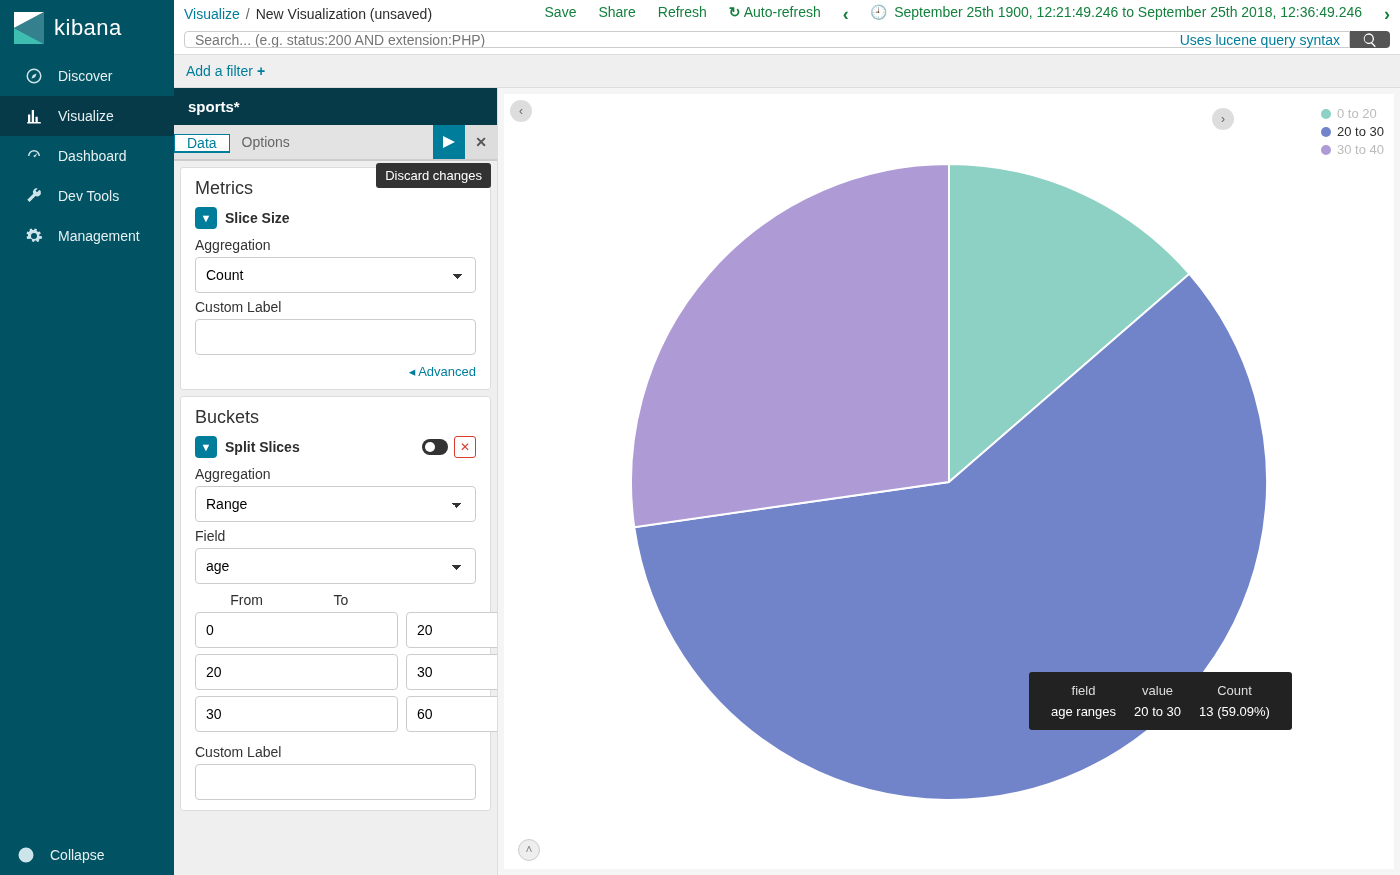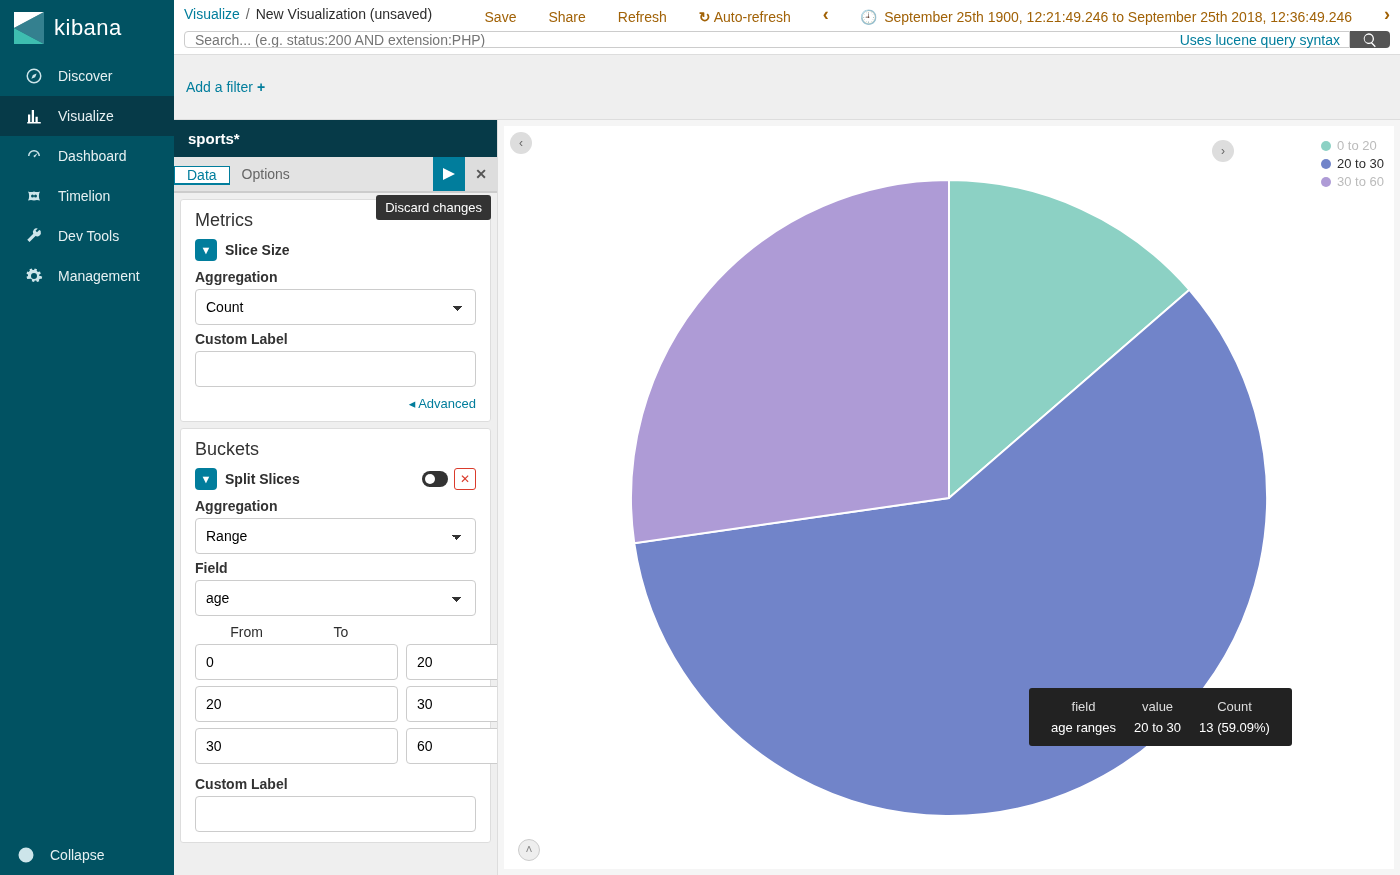--- a/index.html
+++ b/index.html
@@ -12,29 +12,29 @@
 .navlist{flex:1}
 .navitem{display:flex;align-items:center;padding:10px 24px;cursor:pointer;color:#E6F0F2;font-size:14px}
 .navitem.active{background:#063a48}
 .navicon{width:20px;height:20px;margin-right:14px;display:flex;align-items:center;justify-content:center}
 .navitem.collapse{margin-top:auto;padding:10px 16px}
 .main{flex:1;display:flex;flex-direction:column;min-width:0}
 .topbar{display:flex;align-items:center;padding:0 10px 0 10px;height:28px;background:#fff;gap:12px}
 .topbar .bc{display:flex;gap:6px;align-items:center;font-size:14px}
 .topbar .bc a{color:#017D9C;text-decoration:none}
 .topbar .sep{color:#666}
-.topbar .actions{margin-left:auto;display:flex;align-items:flex-end;gap:32px;font-size:14px;color:#a16207}
+.topbar .actions{margin-left:auto;display:flex;align-items:flex-start;gap:22px;font-size:14px;color:#15803d}
 .topbar .actions .act{cursor:pointer}
 .topbar .timerange{display:flex;align-items:center;gap:6px}
 .searchbar{display:flex;padding:3px 10px 6px 10px;background:#fff;border-bottom:1px solid #ddd}
 .searchinput{flex:1;height:17px;border:1px solid #ccc;border-radius:4px 0 0 4px;padding:0 10px;font-size:14px;background:#fff}
 .searchwrap{flex:1;position:relative;display:flex}
 .lucene{position:absolute;right:10px;top:50%;transform:translateY(-50%);color:#017D9C;font-size:14px;pointer-events:none}
 .searchbtn{width:40px;background:#555;border:none;border-radius:0 4px 4px 0;color:#fff;display:flex;align-items:center;justify-content:center;cursor:pointer}
-.filterbar{background:#EFEFEF;padding:24px 12px;border-bottom:1px solid #ddd}
+.filterbar{background:#EFEFEF;padding:8px 12px;border-bottom:1px solid #ddd}
 .addfilter{color:#017D9C;font-size:14px;cursor:pointer;display:inline-flex;align-items:center;gap:4px}
 .workspace{flex:1;display:flex;min-height:0}
 .editor{width:324px;background:#EFEFEF;display:flex;flex-direction:column;min-height:0;border-right:1px solid #ddd}
 .vizname{background:#063a48;color:#fff;padding:10px 14px;font-weight:600;font-size:15px}
 .editor-tabs{display:flex;align-items:center;background:#E3E3E3;border-bottom:2px solid #ccc;position:relative}
 .etab{padding:0 12px;font-size:14px;color:#666;cursor:pointer}
 .etab.active{color:#017D9C;background:#fff;border:1px solid #017D9C;border-bottom:2px solid #017D9C;margin-bottom:-2px}
 .etab-actions{margin-left:auto;display:flex}
 .etab-btn{width:32px;height:34px;display:flex;align-items:center;justify-content:center;cursor:pointer;color:#555}
 .etab-btn.play{background:#017D9C;color:#fff}
@@ -42,21 +42,21 @@
 .tooltip-discard{position:absolute;right:6px;top:38px;background:#333;color:#fff;padding:5px 9px;border-radius:3px;font-size:13px;white-space:nowrap}
 .panel{background:#fff;margin:6px;border:1px solid #ddd;border-radius:3px;padding:10px 14px}
 .panel h3{font-size:18px;font-weight:500;color:#333;margin-bottom:8px}
 .agg-header{display:flex;align-items:center;gap:8px;margin-bottom:8px}
 .caret-btn{width:22px;height:22px;background:#017D9C;border-radius:4px;color:#fff;display:flex;align-items:center;justify-content:center;font-size:11px;cursor:pointer}
 .agg-title{font-weight:600;font-size:14px}
 .agg-tools{margin-left:auto;display:flex;gap:6px;align-items:center}
 .toggle-oval{width:26px;height:16px;background:#333;border-radius:10px;position:relative;cursor:pointer}
 .toggle-oval::after{content:"";position:absolute;width:10px;height:10px;background:#fff;border-radius:50%;top:3px;left:3px}
 .mini-del{width:22px;height:22px;border:1px solid #DA3B2C;color:#DA3B2C;border-radius:3px;display:flex;align-items:center;justify-content:center;font-size:12px;cursor:pointer;background:#fff}
-.label{font-size:14px;color:#333;margin:6px 0 4px;font-weight:700}
+.label{font-size:14px;color:#333;margin:6px 0 4px;font-weight:400}
 .select,.text{width:100%;height:36px;border:1px solid #ccc;border-radius:4px;padding:0 10px;font-size:14px;background:#fff}
 .select{appearance:none;background-image:linear-gradient(45deg,transparent 50%,#333 50%),linear-gradient(135deg,#333 50%,transparent 50%);background-position:calc(100% - 18px) 16px,calc(100% - 13px) 16px;background-size:5px 5px,5px 5px;background-repeat:no-repeat}
 .advanced-link{text-align:right;margin-top:8px}
 .advanced-link a{color:#017D9C;font-size:13px;cursor:pointer}
 .range-head{display:flex;justify-content:space-around;font-size:14px;font-weight:500;margin-top:8px;margin-bottom:4px}
 .range-row{display:flex;gap:8px;margin-bottom:6px;align-items:center}
 .num{flex:1;height:36px;border:1px solid #ccc;border-radius:4px;padding:0 10px;font-size:14px}
 .addrange{width:100%;height:36px;background:#017D9C;color:#fff;border:none;border-radius:4px;font-size:15px;cursor:pointer;margin-top:6px}
 .editor-scroll{flex:1;overflow-y:auto}
 .vizarea{flex:1;position:relative;background:#fff;margin:6px}
@@ -111,28 +111,20 @@
         <span class="navicon">
             <svg class="ico" viewBox="0 0 24 24">
               <path d="M12 4a8 8 0 00-8 8h2a6 6 0 1112 0h2a8 8 0 00-8-8zm-1 8l6-4-4 6-2-2z"></path>
             </svg>
           </span>
         <span>Dashboard</span>
       </div>
       <div class="navitem">
         <span class="navicon">
             <svg class="ico" viewBox="0 0 24 24">
-              <path d="M4 6c2 3 2 9 0 12 3-1 5-1 8 0 3-1 5-1 8 0-2-3-2-9 0-12-3 1-5 1-8 0-3 1-5 1-8 0zm6 4a2 2 0 110 4 2 2 0 010-4zm4 0a2 2 0 110 4 2 2 0 010-4z"></path>
-            </svg>
-          </span>
-        <span>Timelion</span>
-      </div>
-      <div class="navitem">
-        <span class="navicon">
-            <svg class="ico" viewBox="0 0 24 24">
               <path d="M21 6a5 5 0 01-7 6l-8 8-3-3 8-8a5 5 0 016-7l-3 3 2 2 3-3c1 .5 2 1 2 2z"></path>
             </svg>
           </span>
         <span>Dev Tools</span>
       </div>
       <div class="navitem">
         <span class="navicon">
             <svg class="ico" viewBox="0 0 24 24">
               <path d="M12 8a4 4 0 100 8 4 4 0 000-8zm9 4l2 1-1 3-2-.5c-.4.6-.9 1.1-1.5 1.5l.5 2-3 1-1-2h-2l-1 2-3-1 .5-2c-.6-.4-1.1-.9-1.5-1.5L3 16l-1-3 2-1v-2L2 9l1-3 2 .5C5.4 5.9 5.9 5.4 6.5 5L6 3l3-1 1 2h2l1-2 3 1-.5 2c.6.4 1.1.9 1.5 1.5L20 6l1 3-2 1v2z"></path>
             </svg>
@@ -281,21 +273,21 @@
           <div class="legend-item dim">
               <span class="legend-dot" style="background:#8CD1C4"></span>
               <span>0 to 20</span>
             </div>
           <div class="legend-item">
               <span class="legend-dot" style="background:#7184C9"></span>
               <span>20 to 30</span>
             </div>
           <div class="legend-item dim">
               <span class="legend-dot" style="background:#AE9BD6"></span>
-              <span>30 to 60</span>
+              <span>30 to 40</span>
             </div>
         </div>
 
         <svg class="pie" id="pie-svg" width="640" height="640" viewBox="-320 -320 640 640">
             <path d="M 0 0 L 1.9471884106442917e-14 -318 A 318 318 0 0 1 240.37593824065942 -208.19079786321652 Z" fill="#8CD1C4" stroke="#fff" stroke-width="2"></path>
             <path d="M 0 0 L 240.37593824065942 -208.19079786321652 A 318 318 0 1 1 -314.770968967071 45.2021802077206 Z" fill="#7184C9" stroke="#fff" stroke-width="2"></path>
             <path d="M 0 0 L -314.770968967071 45.2021802077206 A 318 318 0 0 1 -5.841565231932874e-14 -318 Z" fill="#AE9BD6" stroke="#fff" stroke-width="2"></path>
           </svg>
 
         <div class="hover-tip">

